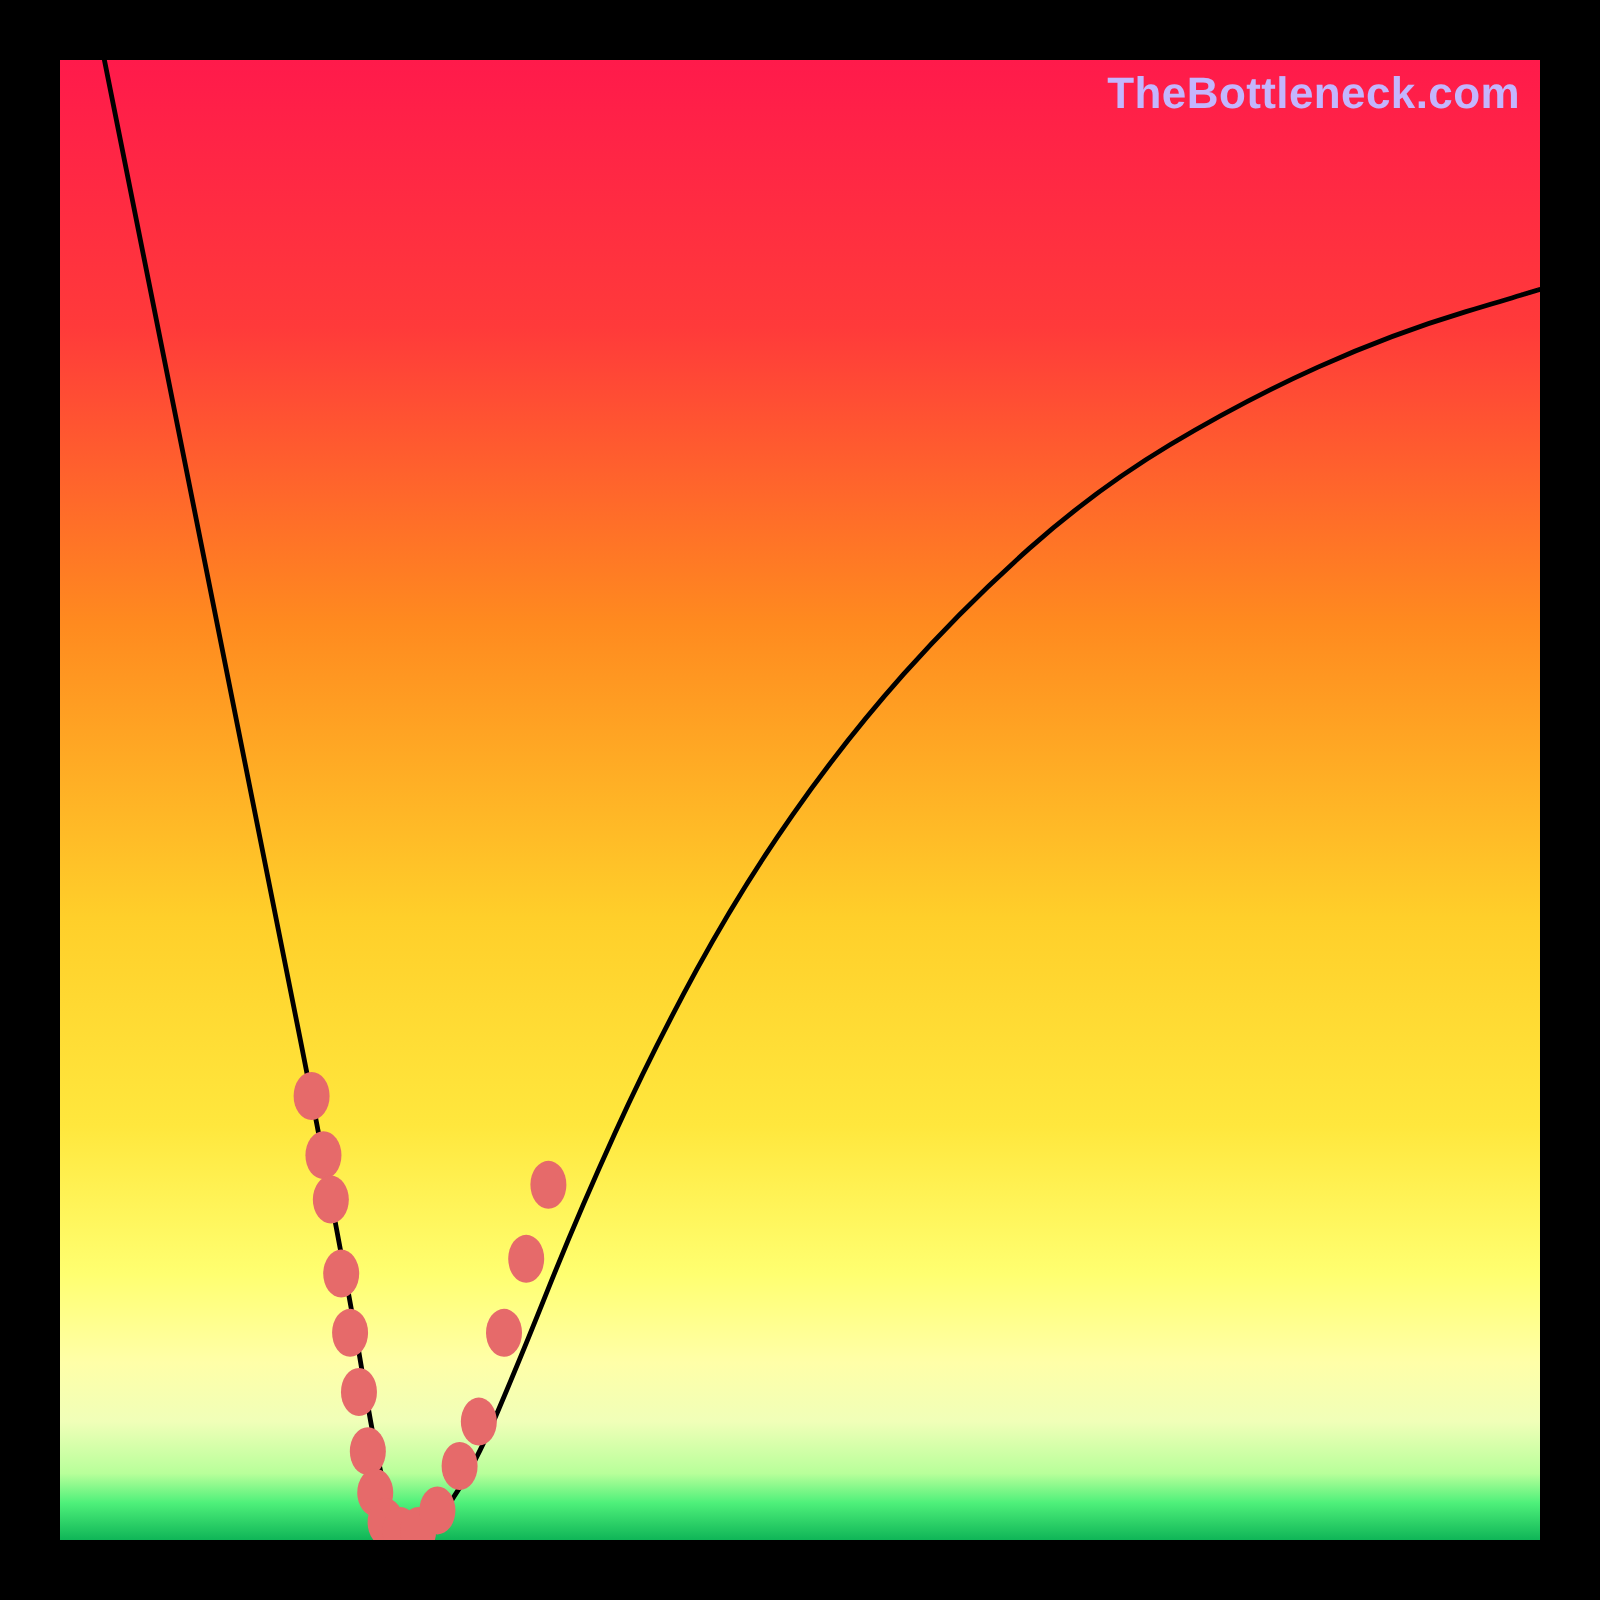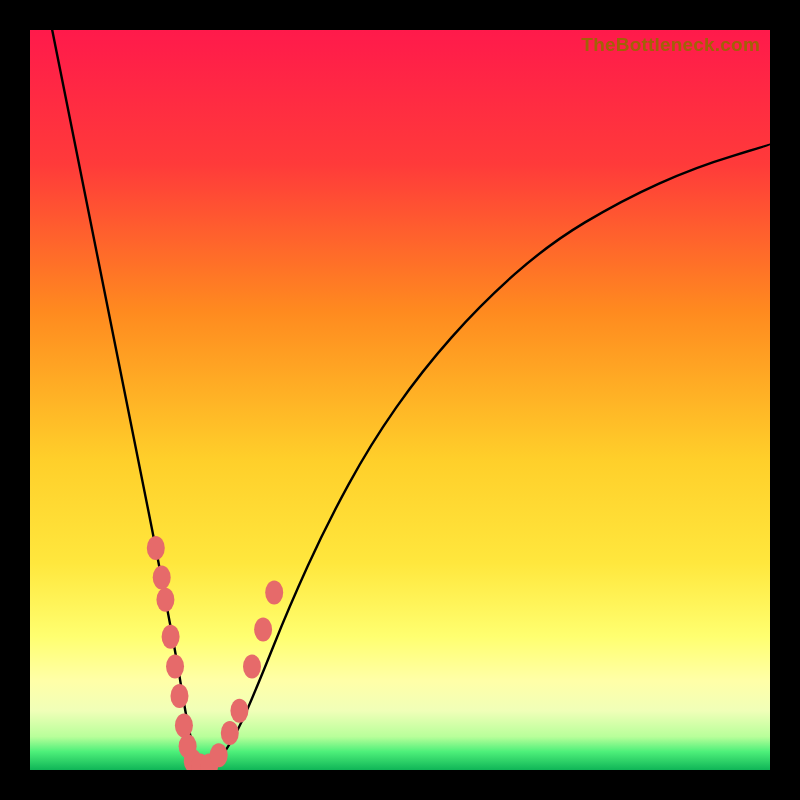--- a/index.html
+++ b/index.html
@@ -26,22 +26,22 @@
     overflow: hidden;
   }
   .gradient-bg {
     position: absolute;
     inset: 0;
   }
   .watermark {
     position: absolute;
     top: 4px;
     right: 10px;
-    color: #a16207;
-    font-size: 19px;
+    color: #c4b5fd;
+    font-size: 22px;
     font-weight: 600;
     letter-spacing: 0.2px;
     z-index: 20;
   }
   svg.curve {
     position: absolute;
     inset: 0;
     z-index: 10;
   }
 </style>

